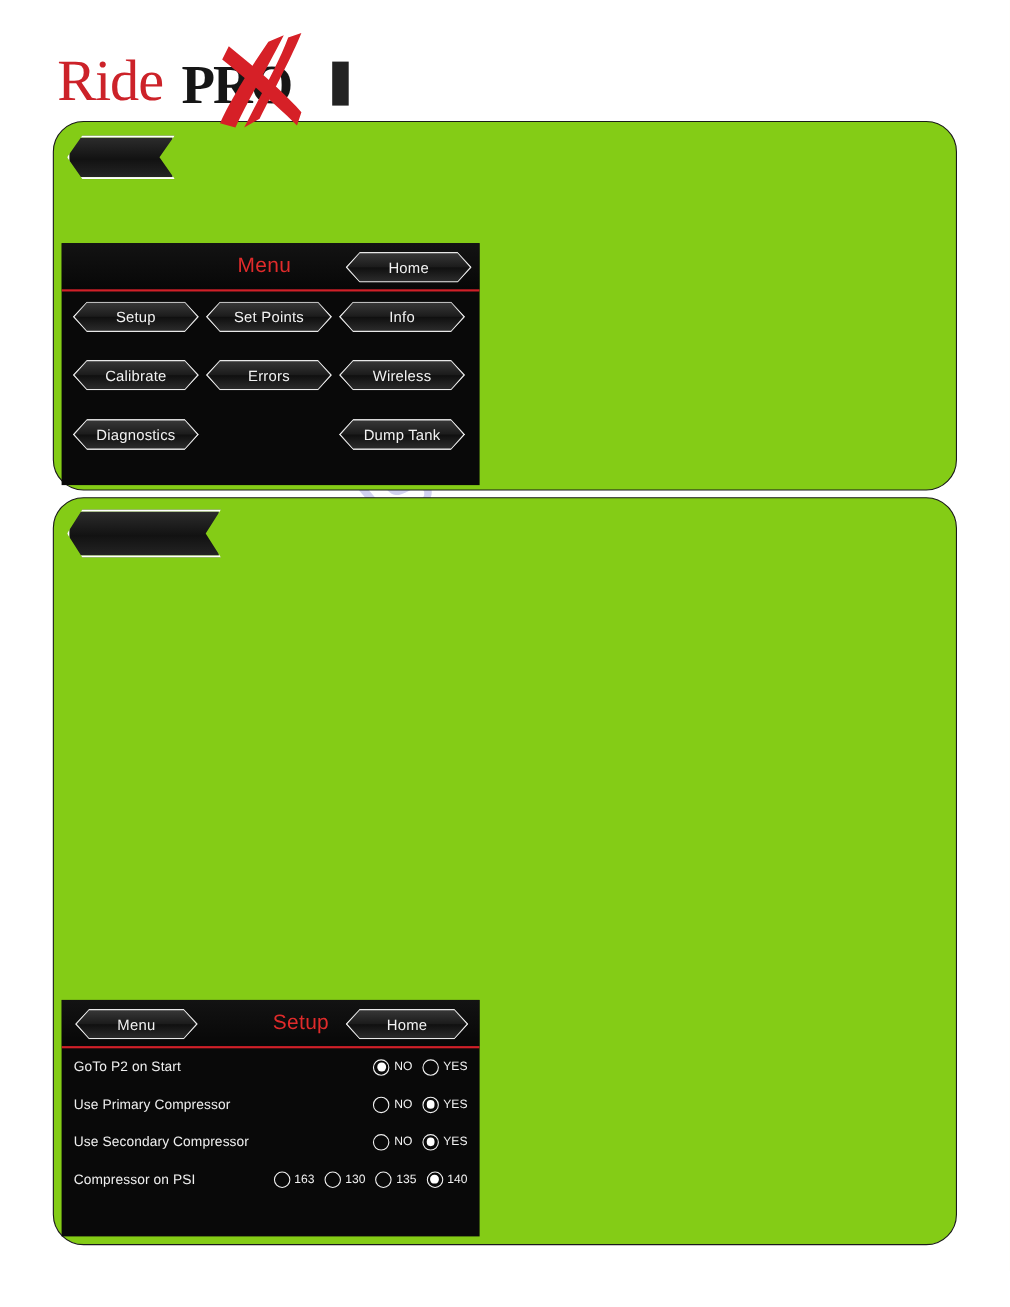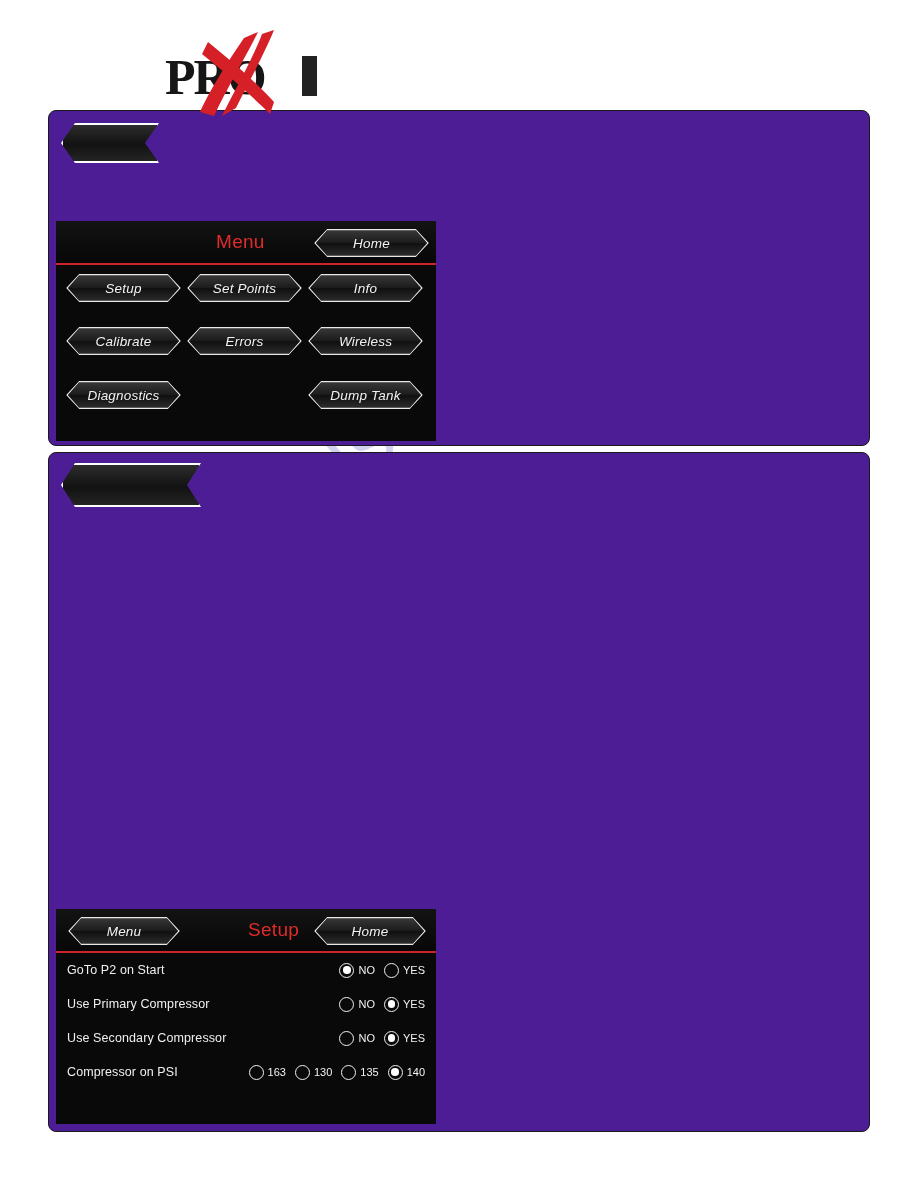--- a/index.html
+++ b/index.html
@@ -87,23 +87,23 @@
     top: -4px;
     width: 120px;
     height: 100px;
   }
 
   
   .panel {
     position: absolute;
     left: 48px;
     width: 822px;
-    background: #4c1d95;
+    background: #84cc16;
     border: 1.6px solid #1a1a1a;
-    border-radius: 8px;
+    border-radius: 28px;
     z-index: 2;
   }
   #panel-menu  { top: 110px; height: 336px; }
   #panel-setup { top: 452px; height: 680px; }
 
   
   .tab-hex {
     position: absolute;
     background: linear-gradient(180deg, #2c2c2c 0%, #121212 55%, #242424 100%);
     border: 2px solid #ffffff;
@@ -161,21 +161,21 @@
     clip-path: polygon(
       13px 0, calc(100% - 13px) 0, 100% 50%, calc(100% - 13px) 100%, 13px 100%, 0 50%,
       13px 0,
       13px 1.3px, 1.8px 50%, 13px calc(100% - 1.3px),
       calc(100% - 13px) calc(100% - 1.3px), calc(100% - 1.8px) 50%,
       calc(100% - 13px) 1.3px, 13px 1.3px
     );
     background: #e8e8e8;
     pointer-events: none;
   }
-  .hexbtn span { position: relative; z-index: 1; font-style: italic; }
+  .hexbtn span { position: relative; z-index: 1; }
 
   
   #screen-menu .hexbtn { width: 115px; height: 28px; }
   .mcol1 { left: 10px; }
   .mcol2 { left: 131px; text-align: center; }
   .mcol3 { left: 252px; align-items: center; }
   .mrow1 { top: 53px; }
   .mrow2 { top: 106px; }
   .mrow3 { top: 160px; }
 
@@ -246,20 +246,21 @@
 </head>
 <body>
 
 <div id="page">
 
   <div id="watermark">
     <div class="wm-text">manualshive.com</div>
   </div>
 
   <div id="logo">
+    <div class="logo-ride">Ride</div>
     <div class="logo-pro">PRO</div>
     <svg class="logo-x" viewBox="0 0 120 100">
       <path d="M22,88 C30,70 48,40 66,14 L80,8 C66,36 48,66 36,92 Z" fill="#d62027"></path>
       <path d="M96,6 C88,26 72,56 58,84 L44,92 C58,64 76,32 84,10 Z" fill="#d62027"></path>
       <path d="M30,18 C50,34 78,58 96,78 L92,90 C72,70 44,46 24,30 Z" fill="#d62027"></path>
     </svg>
     <div class="logo-bar"></div>
   </div>
 
   <div class="panel" id="panel-menu">

